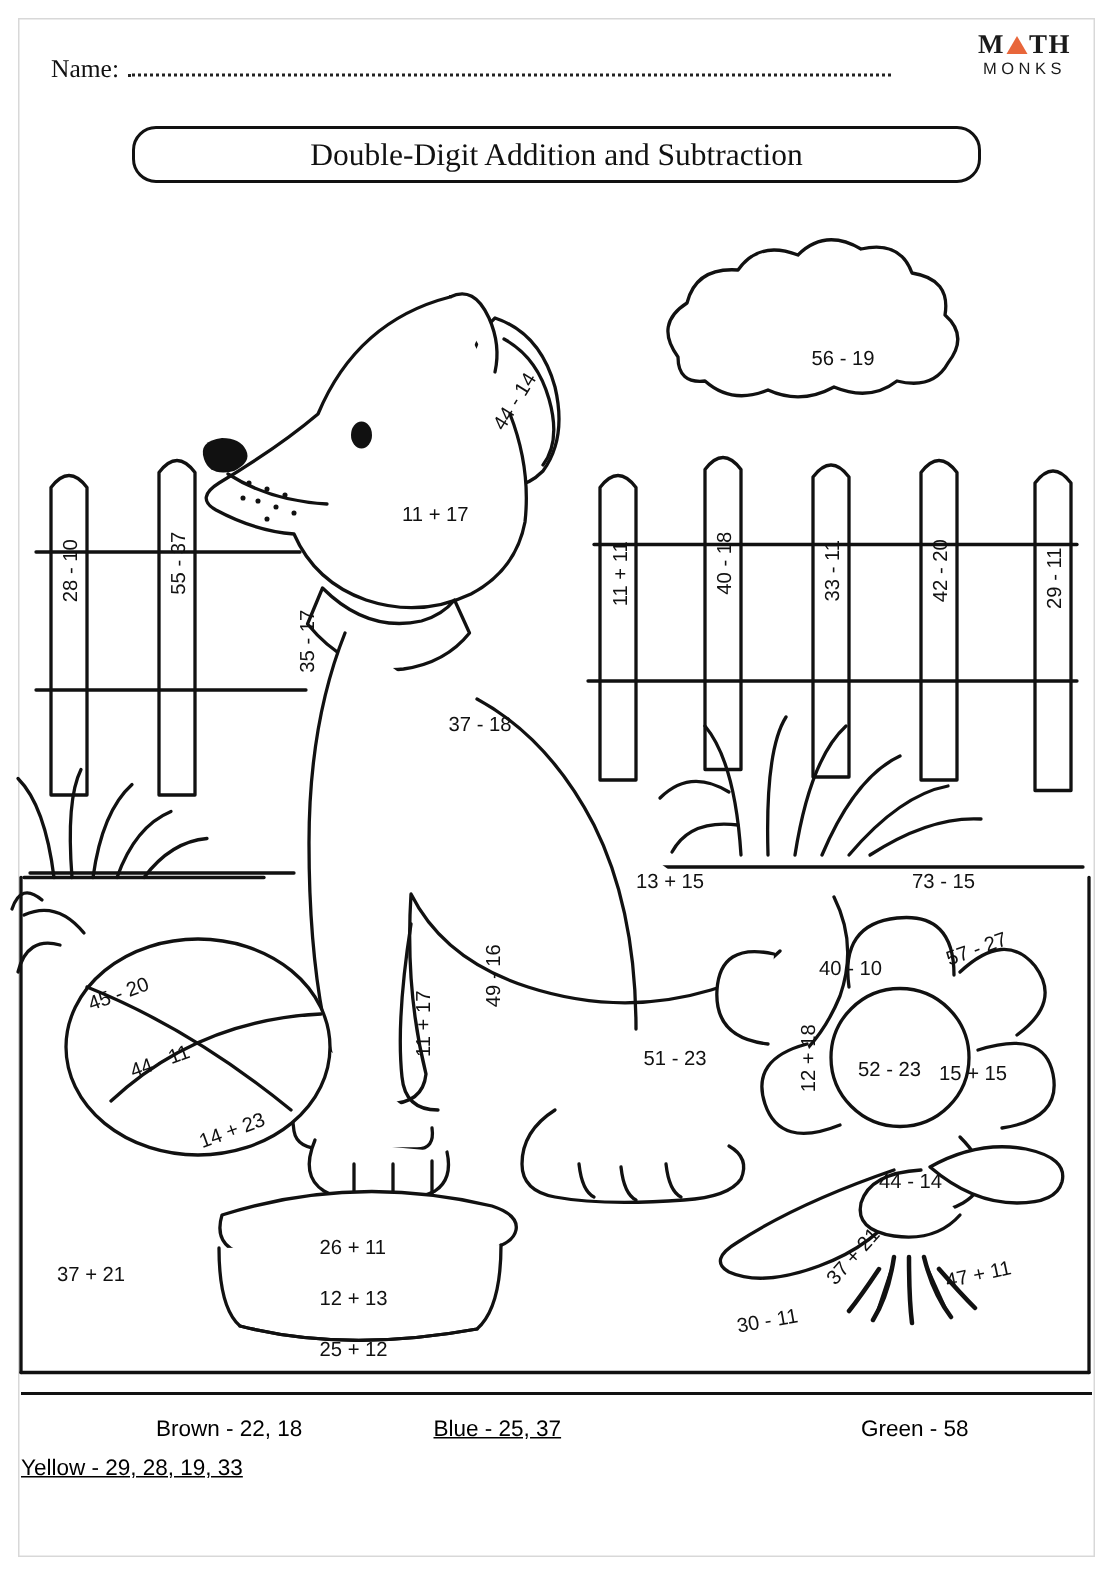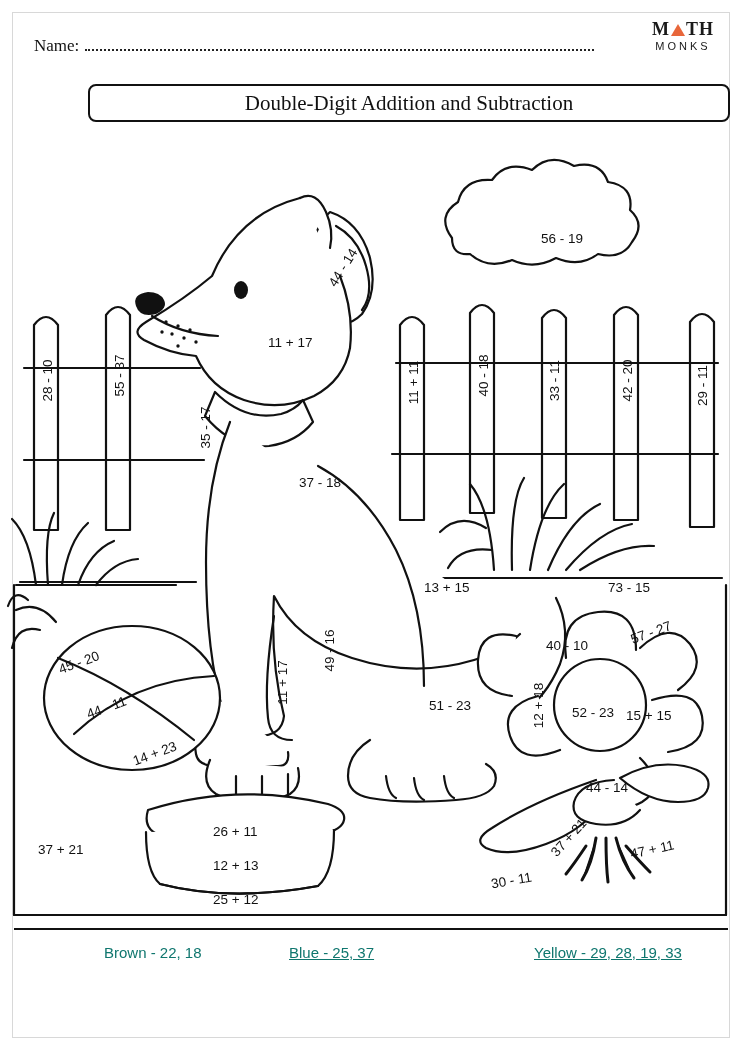--- a/index.html
+++ b/index.html
@@ -66,24 +66,24 @@
     font-family: "Liberation Sans", sans-serif;
     font-size: 11px;
     letter-spacing: 3px;
     color: #1a1a1a;
     margin-top: 3px;
   }
   .title-box {
     position: absolute;
     left: 88px;
     top: 84px;
-    width: 642px;
+    width: 566px;
     height: 38px;
     border: 2px solid #111;
-    border-radius: 8px;
+    border-radius: 16px;
     display: flex;
     align-items: center;
     justify-content: center;
     box-sizing: border-box;
     text-align: center;
   }
   .title-text {
     font-family: "Liberation Serif", serif;
     font-size: 21px;
     color: #111;
@@ -135,21 +135,21 @@
   .legend {
     position: absolute;
     left: 14px;
     top: 944px;
     width: 714px;
     display: grid;
     grid-template-columns: 275px 245px 194px;
     row-gap: 9px;
     font-size: 15px;
     font-family: "Liberation Sans", sans-serif;
-    color: #0f766e;
+    color: #000000;
   }
   .legend .cell { padding-left: 90px; }
   .legend .cell.c2 { padding-left: 0px; text-decoration: underline; }
   .legend .cell.c3 { padding-left: 40px; }
   .page-border {
     position: absolute;
     left: 12px; top: 12px;
     width: 718px; height: 1026px;
     border: 1px solid #d8d8d8;
     box-sizing: border-box;
@@ -336,17 +336,18 @@
     <div class="eq rot-small" style="left:630px; top:712px;">47 + 11</div>
     <div class="eq rot-up10" style="left:491px; top:743px;">30 - 11</div>
 
     <div class="eq" style="left:38px; top:712px;">37 + 21</div>
   </div>
 
   <div class="legend-rule"></div>
   <div class="legend">
     <div class="cell">Brown - 22, 18</div>
     <div class="cell c2">Blue - 25, 37</div>
+    <div class="cell c3">Green - 58</div>
     <div class="cell c2">Yellow - 29, 28, 19, 33</div>
     <div class="cell c3"></div>
   </div>
 
 </div>
 
 </body></html>

